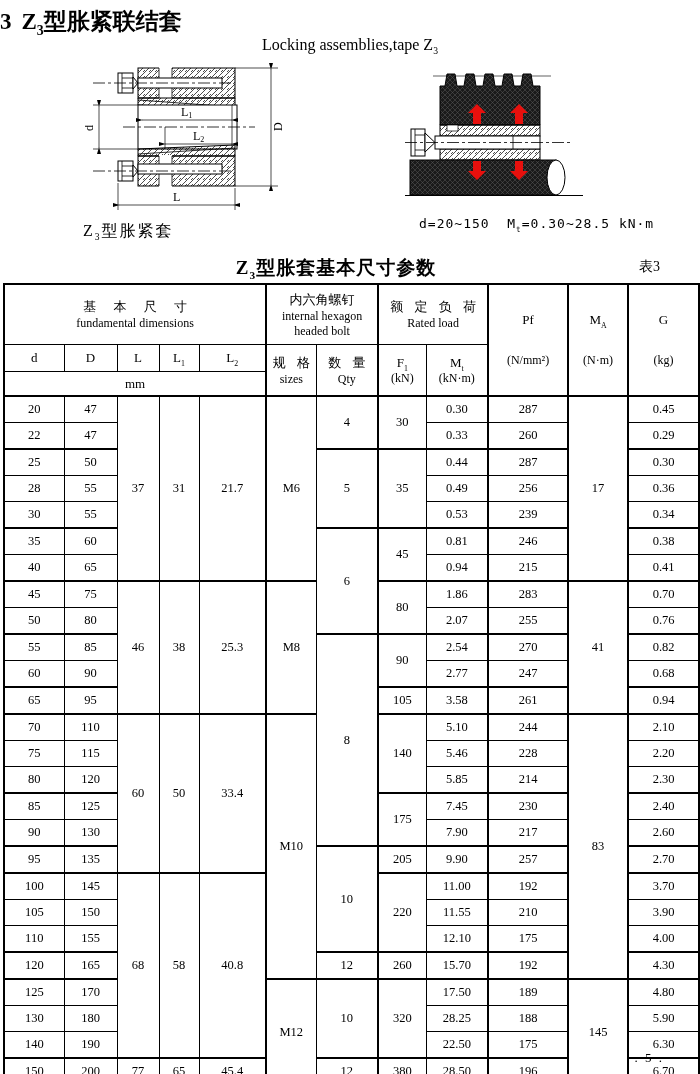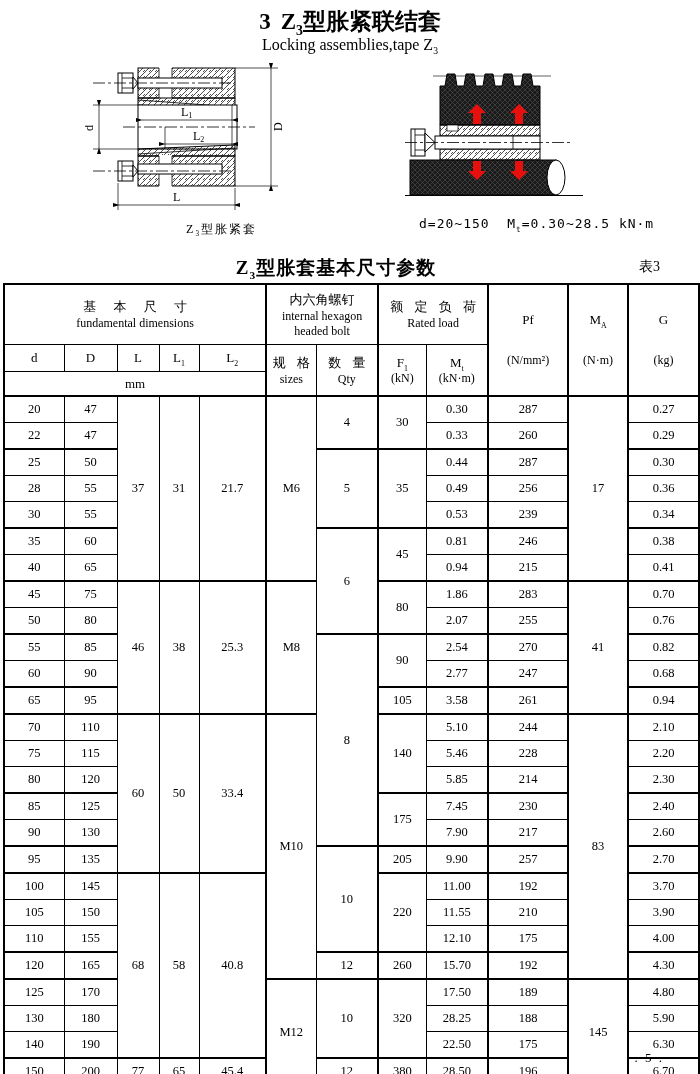--- a/index.html
+++ b/index.html
@@ -2,29 +2,29 @@
 <html><head>
 <meta charset="utf-8">
 <style>
   html,body{margin:0;padding:0;}
   body{
     width:700px;height:1074px;position:relative;background:#fff;color:#000;
     font-family:"Liberation Serif", serif;overflow:hidden;
   }
   sub{font-size:0.6em;line-height:0;}
 
-  .page-title{position:absolute;top:6px;left:0;width:700px;text-align:center;
+  .page-title{position:absolute;top:6px;left:0;width:700px;text-align:left;
     font-size:23px;font-weight:bold;}
   .page-title .pre{padding-right:10px;}
   .page-subtitle{position:absolute;top:36px;left:0;width:700px;text-align:center;
     font-size:16px;}
 
   .fig-left{position:absolute;left:85px;top:60px;}
-  .fig-left-cap{position:absolute;left:72px;top:221px;width:185px;text-align:right;
-    font-size:12px;letter-spacing:2px;}
+  .fig-left-cap{position:absolute;left:83px;top:221px;width:185px;text-align:left;
+    font-size:16px;letter-spacing:2px;}
   .fig-right{position:absolute;left:405px;top:70px;}
   .fig-right-cap{position:absolute;left:419px;top:216px;width:270px;
     font-family:"DejaVu Sans Mono", monospace;font-size:13px;letter-spacing:1px;white-space:pre;}
 
   .tbl-title{position:absolute;top:255px;left:0;width:672px;text-align:center;
     font-size:19px;font-weight:bold;letter-spacing:1px;}
   .tbl-tag{position:absolute;top:258px;right:40px;font-size:14px;}
 
   table.main{position:absolute;left:3px;top:283px;width:694px;border-collapse:collapse;
     table-layout:fixed;border:2px solid #000;}
@@ -248,21 +248,21 @@
         <td>47</td>
         <td rowspan="7" class="thick">37</td>
         <td rowspan="7" class="thick">31</td>
         <td rowspan="7" class="thick">21.7</td>
         <td rowspan="7" class="vl thick">M6</td>
         <td rowspan="2" class="thick">4</td>
         <td rowspan="2" class="vl thick">30</td>
         <td>0.30</td>
         <td class="vl">287</td>
         <td rowspan="7" class="vl thick">17</td>
-        <td class="vl">0.27</td>
+        <td class="vl">0.45</td>
       </tr>
       <tr>
         <td class="thick">22</td>
         <td class="thick">47</td>
         <td class="thick">0.33</td>
         <td class="vl thick">260</td>
         <td class="vl thick">0.29</td>
       </tr>
       <tr>
         <td>25</td>

